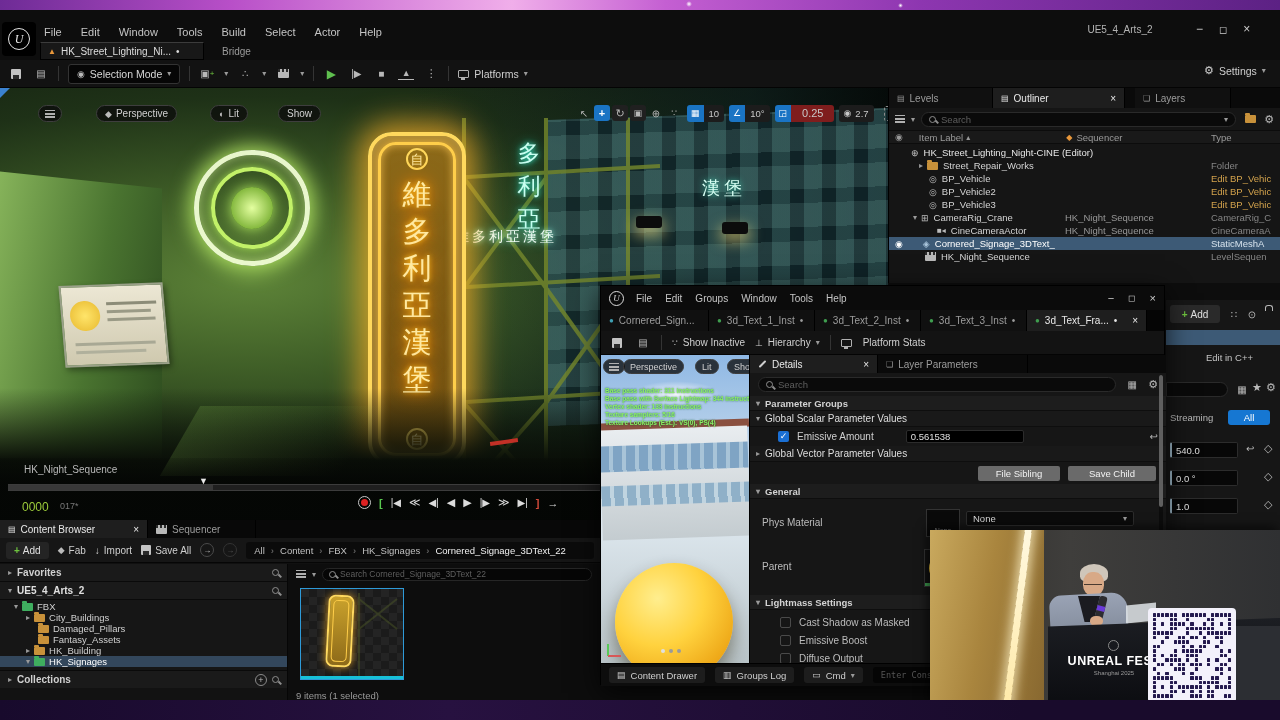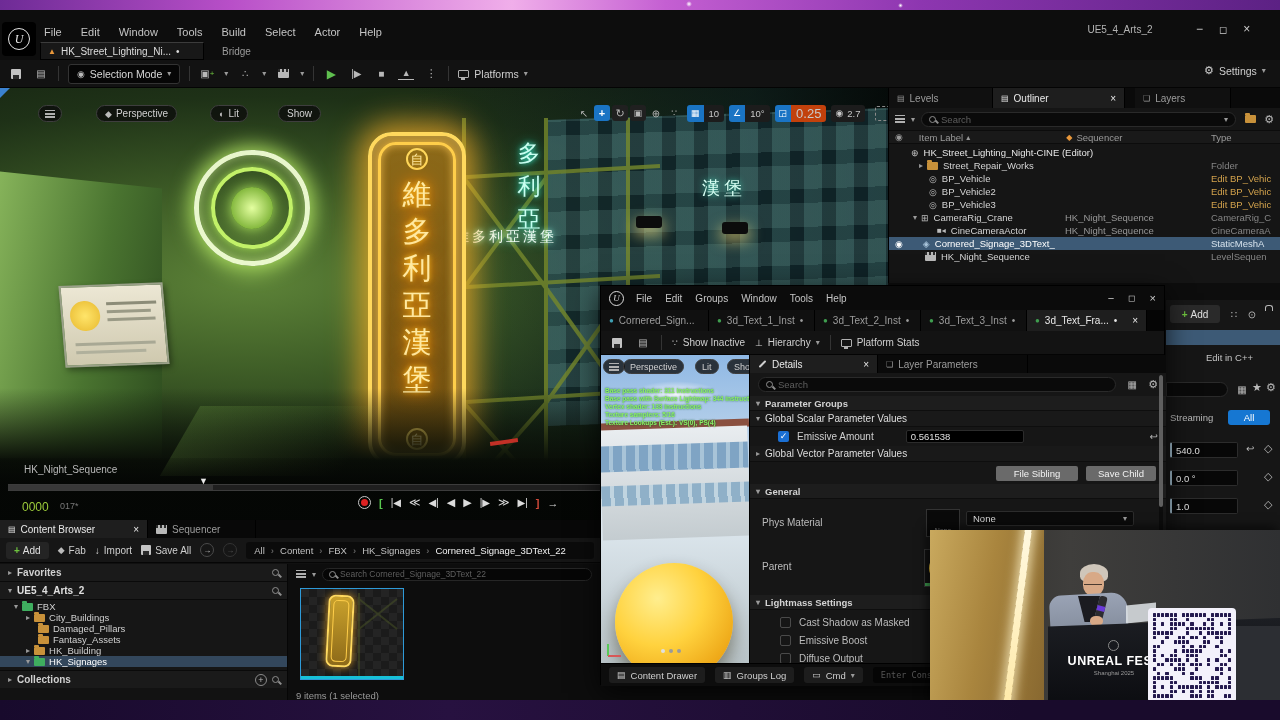--- a/index.html
+++ b/index.html
@@ -238,21 +238,21 @@
         <span class="f" style="height:17px;border-radius:3px;overflow:hidden;margin-left:3px">
           <span style="background:#1a74c4;color:#fff;font-size:9px;padding:0 4px;height:100%;display:flex;align-items:center">▦</span>
           <span style="background:#1c1c1c;font-size:9.5px;padding:0 5px;height:100%;display:flex;align-items:center">10</span>
         </span>
         <span class="f" style="height:17px;border-radius:3px;overflow:hidden;margin-left:3px">
           <span style="background:#1a74c4;color:#fff;font-size:9px;padding:0 4px;height:100%;display:flex;align-items:center">∠</span>
           <span style="background:#1c1c1c;font-size:9.5px;padding:0 5px;height:100%;display:flex;align-items:center">10°</span>
         </span>
         <span class="f" style="height:17px;border-radius:3px;overflow:hidden;margin-left:3px">
           <span style="background:#1a74c4;color:#fff;font-size:9px;padding:0 4px;height:100%;display:flex;align-items:center">◲</span>
-          <span style="background:#c2410c;font-size:13px;padding:0 5px;height:100%;display:flex;align-items:center">0.25</span>
+          <span style="background:#7f1d1d;font-size:11px;padding:0 11px;height:100%;display:flex;align-items:center">0.25</span>
         </span>
         <span class="f" style="height:17px;border-radius:3px;overflow:hidden;margin-left:3px;background:#1c1c1c">
           <span style="font-size:9px;padding:0 4px">◉</span>
           <span style="font-size:9.5px;padding:0 5px 0 0">2.7</span>
         </span>
         <span style="width:26px;height:15px;border:1px dashed #8a8a8a;border-radius:2px;margin-left:8px"></span>
 
       </div>
 
       <div class="a" style="left:0;top:370px;width:888px;height:62px;background:linear-gradient(rgba(4,6,4,.15),rgba(4,6,4,.88) 40%)">
@@ -583,21 +583,21 @@
       <div class="f" style="gap:5px;font-size:10px;color:#cfcfcf">
         <span style="font-size:9px">∵</span>
         <span>Show Inactive</span>
       </div>
       <div class="f" style="gap:5px;font-size:10px;color:#cfcfcf">
         <span style="font-size:9px">⊥</span>
         <span>Hierarchy</span>
           <span class="caret">▾</span>
       </div>
       <span class="sep"></span>
-      <div class="f" style="gap:5px;font-size:10px;color:#cfcfcf">
+      <div class="f" style="gap:11px;font-size:10px;color:#cfcfcf">
         <span class="mon"></span>
         <span>Platform Stats</span>
       </div>
     </div>
 
     <div class="a" style="left:0;top:69px;width:148px;height:308px;overflow:hidden;background:linear-gradient(#8fb8e4,#dfe9f0 52%,#b9c4c8)">
       <div class="a" style="left:30px;top:26px;width:90px;height:26px;border-radius:50%;background:radial-gradient(rgba(255,255,255,.9),rgba(255,255,255,0) 70%)"></div>
       <div class="a" style="left:0;top:66px;width:148px;height:8px;background:#8a5040;transform:rotate(-2deg)"></div>
       <div class="a" style="left:0;top:73px;width:148px;height:110px;background:linear-gradient(#e9edf0,#c4ccd0);transform:rotate(-2deg)">
         <div style="position:absolute;left:0;top:16px;width:100%;height:26px;background:repeating-linear-gradient(90deg,#7fa4c4 0 9px,#a8c4d8 9px 13px)"></div>
@@ -671,21 +671,21 @@
         <span style="margin-left:auto;margin-right:8px;font-size:10px;color:#b8b8b8">↩</span>
       </div>
       <div class="sec" style="height:16px;background:#191919;font-weight:normal;color:#dedede;font-size:10px">
         <span class="caret">▸</span>
           <span>Global Vector Parameter Values</span>
       </div>
       <div class="f" style="height:22px;justify-content:flex-end;gap:8px;padding-right:10px">
         <div class="btn" style="width:82px;height:15px">
             <span>File Sibling</span>
           </div>
-        <div class="btn" style="width:70px;height:15px">
+        <div class="btn" style="width:88px;height:15px">
             <span>Save Child</span>
           </div>
       </div>
       <div class="sec" style="height:15px">
         <span class="caret">▾</span>
           <span>General</span>
       </div>
 
       <span class="a" style="left:12px;top:162px;font-size:10px;color:#bcbcbc">Phys Material</span>
       <div class="a" style="left:176px;top:154px;width:34px;height:28px;background:#0a0a0a;border:1px solid #333;display:flex;align-items:flex-end;justify-content:center">

